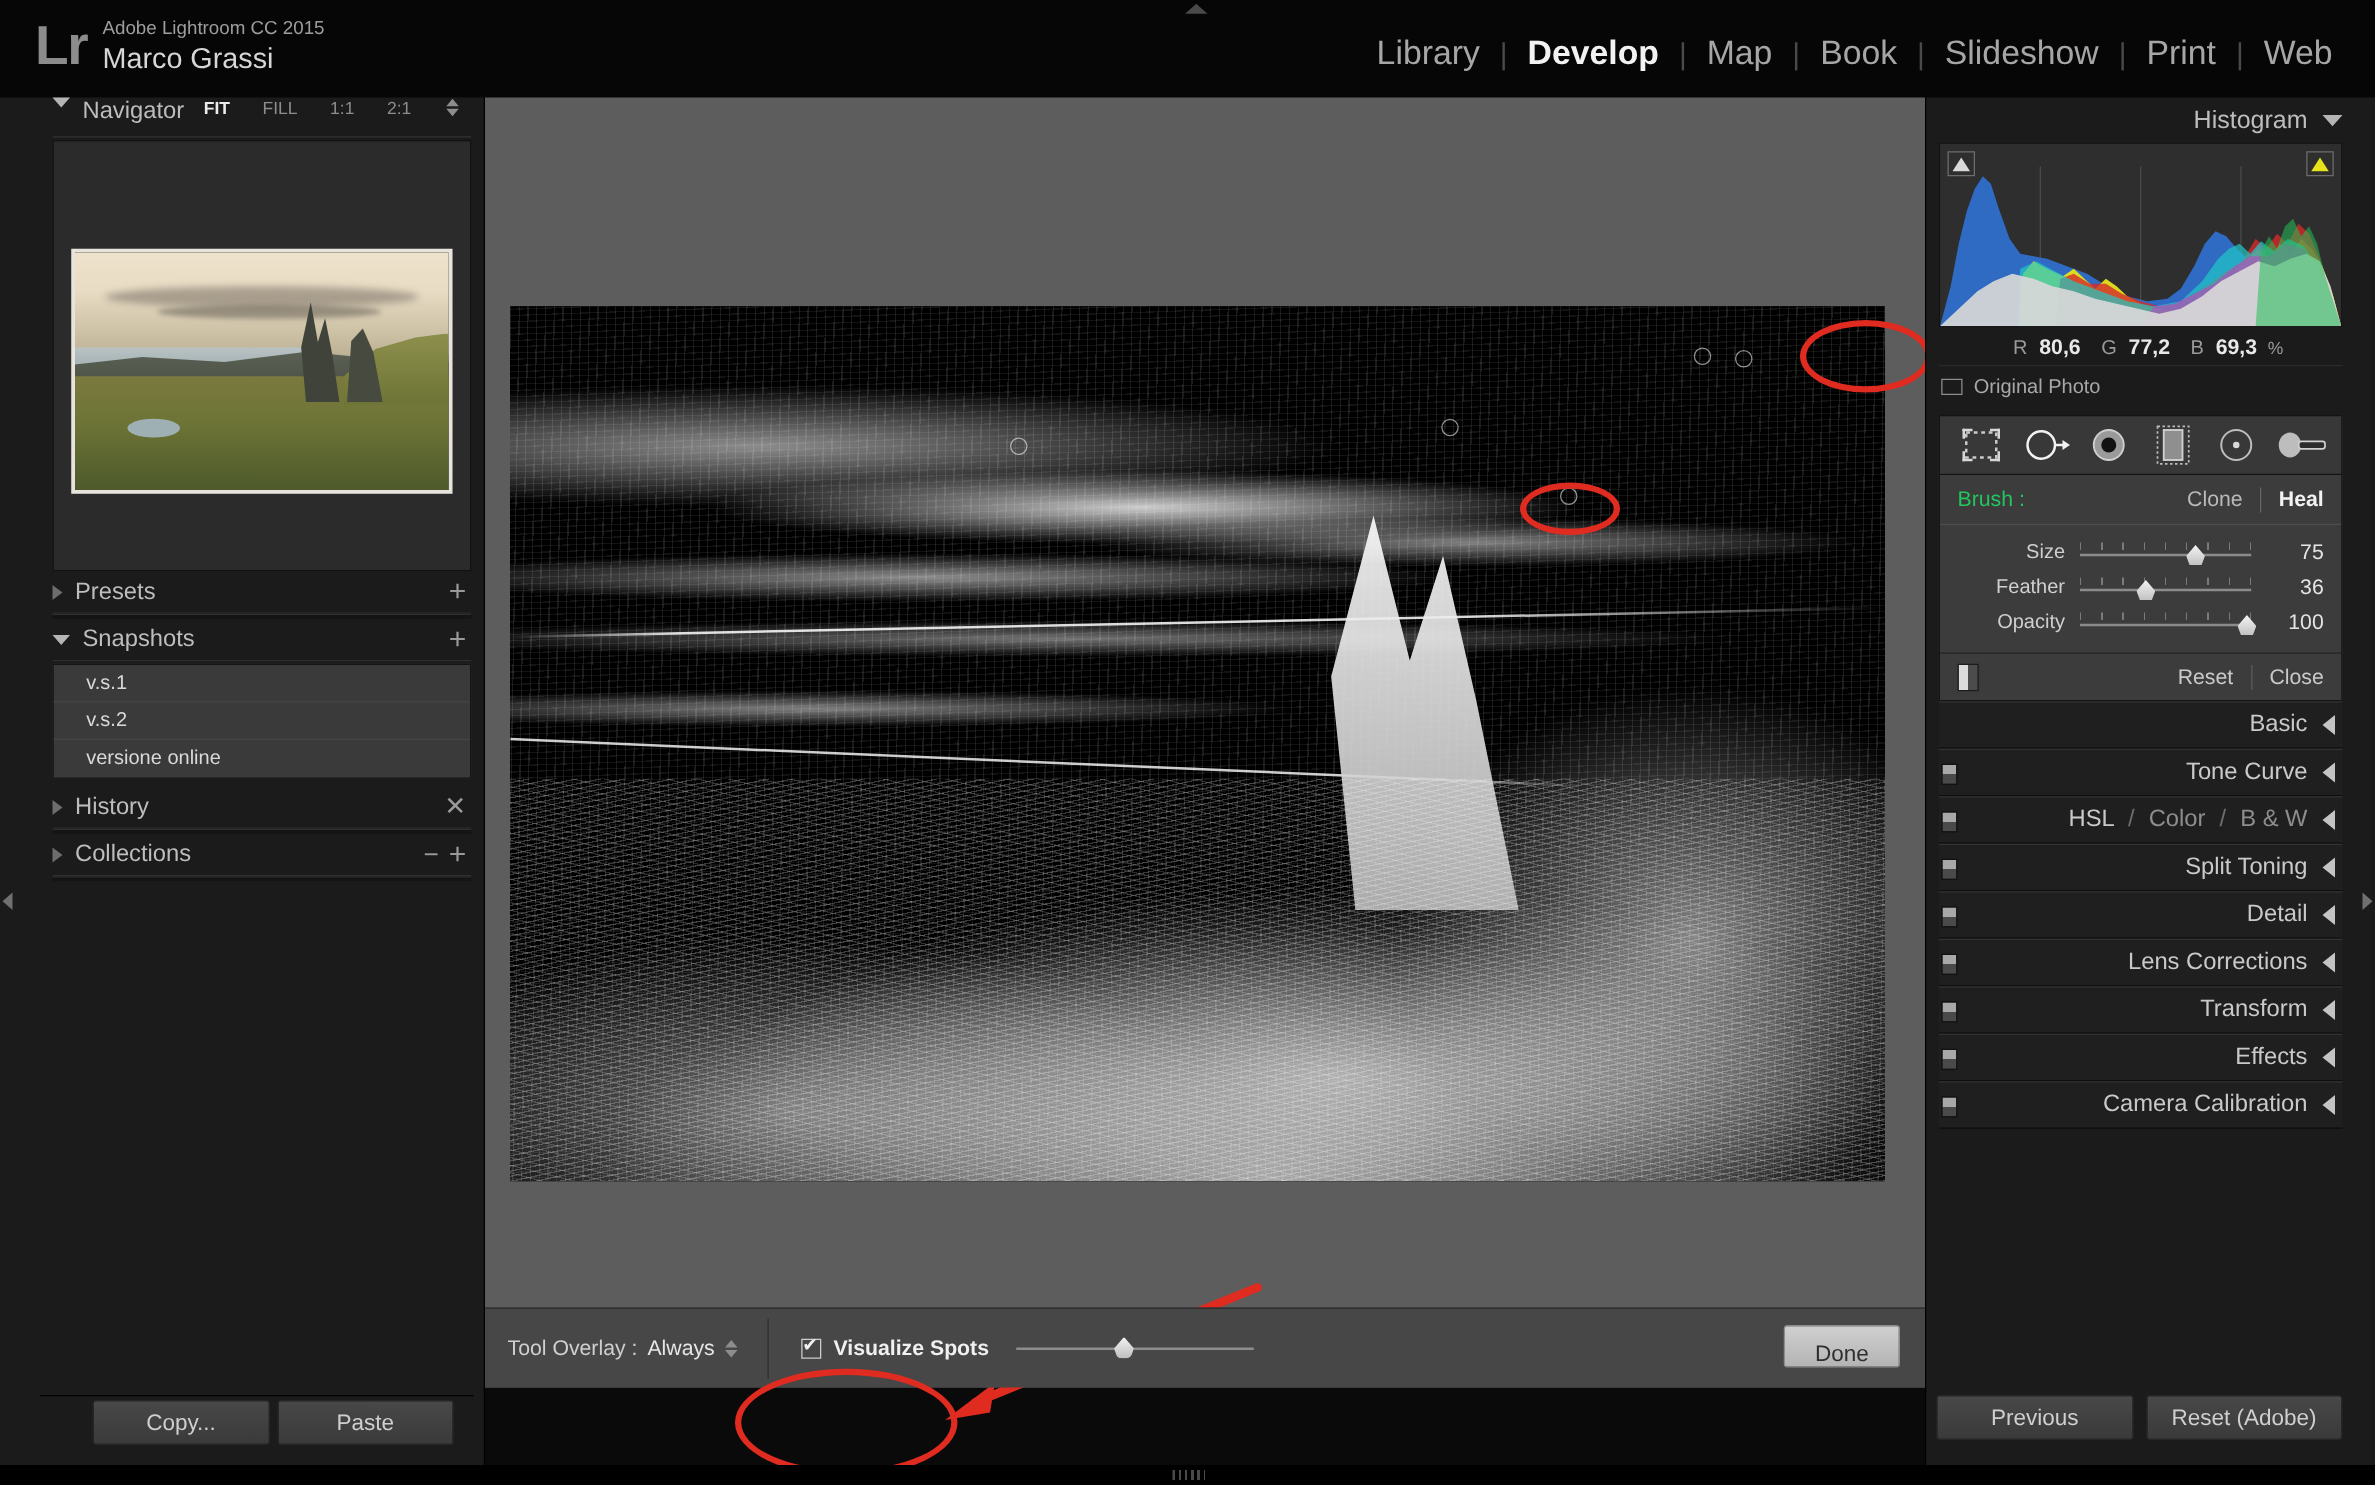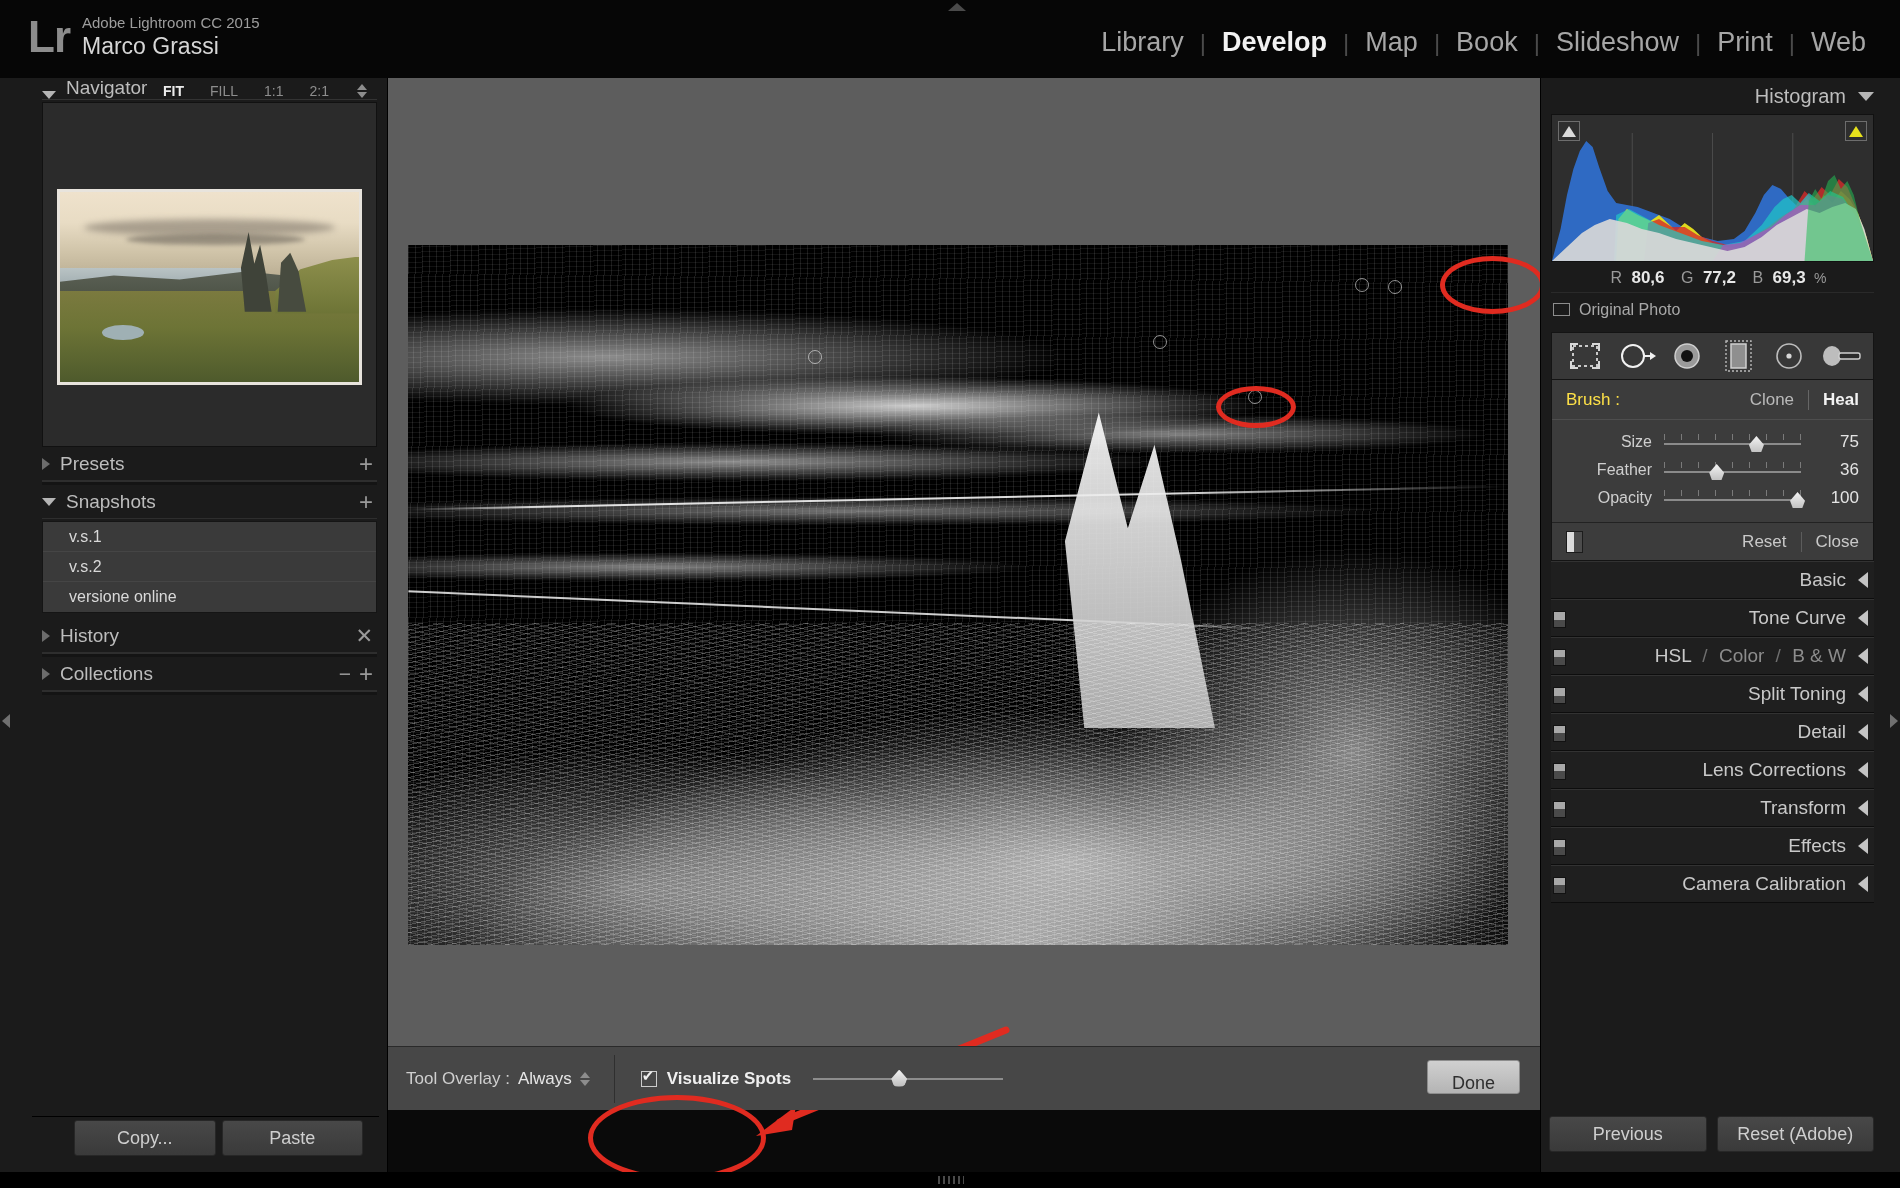--- a/index.html
+++ b/index.html
@@ -60,22 +60,22 @@
 
   
   .leftpanel {
     position: absolute; left: 0; top: 78px; width: 388px; height: 1100px;
     background: #1b1b1b;
     border-right: 1px solid #000;
   }
   .lp-inner { position: absolute; left: 42px; top: 0; right: 10px; }
 
   .panel-head {
-    display: flex; align-items: flex-end;
-    height: 22px; padding: 0 6px 0 0;
+    display: flex; align-items: flex-start;
+    height: 32px; padding: 0 6px 0 0;
     border-bottom: 1px solid #333;
   }
   .tri {
     width: 0; height: 0; margin-right: 10px;
     border-left: 7px solid transparent;
     border-right: 7px solid transparent;
     border-top: 8px solid #b5b5b5;
   }
   .tri.closed {
     border-top: 6px solid transparent;
@@ -348,21 +348,21 @@
   }
   .tool-ico { width: 40px; height: 34px; position: relative; cursor: pointer; }
 
   .tool-body {
     background:#3c3c3c; border:1px solid #141414; border-top:none;
   }
   .brush-row {
     display:flex; align-items:center; height: 40px; padding: 0 14px;
     border-bottom: 1px solid #4e4e4e;
   }
-  .brush-row .lbl { font-size:17px; color:#fde047; flex:1; }
+  .brush-row .lbl { font-size:17px; color:#22c55e; flex:1; }
   .brush-row .opt { font-size:17px; color:#b9b9b9; cursor:pointer; }
   .brush-row .opt.active { color:#f2f2f2; font-weight:700; }
   .brush-row .vsep { width:1px; height:20px; background:#666; margin: 0 14px; }
 
   .slider-row {
     display:flex; align-items:center; height: 28px; padding: 0 14px;
   }
   .slider-row .name { width: 86px; text-align:right; font-size:16px; color:#cfcfcf; }
   .track {
     position: relative; flex: 1; height: 18px; margin: 0 12px;

